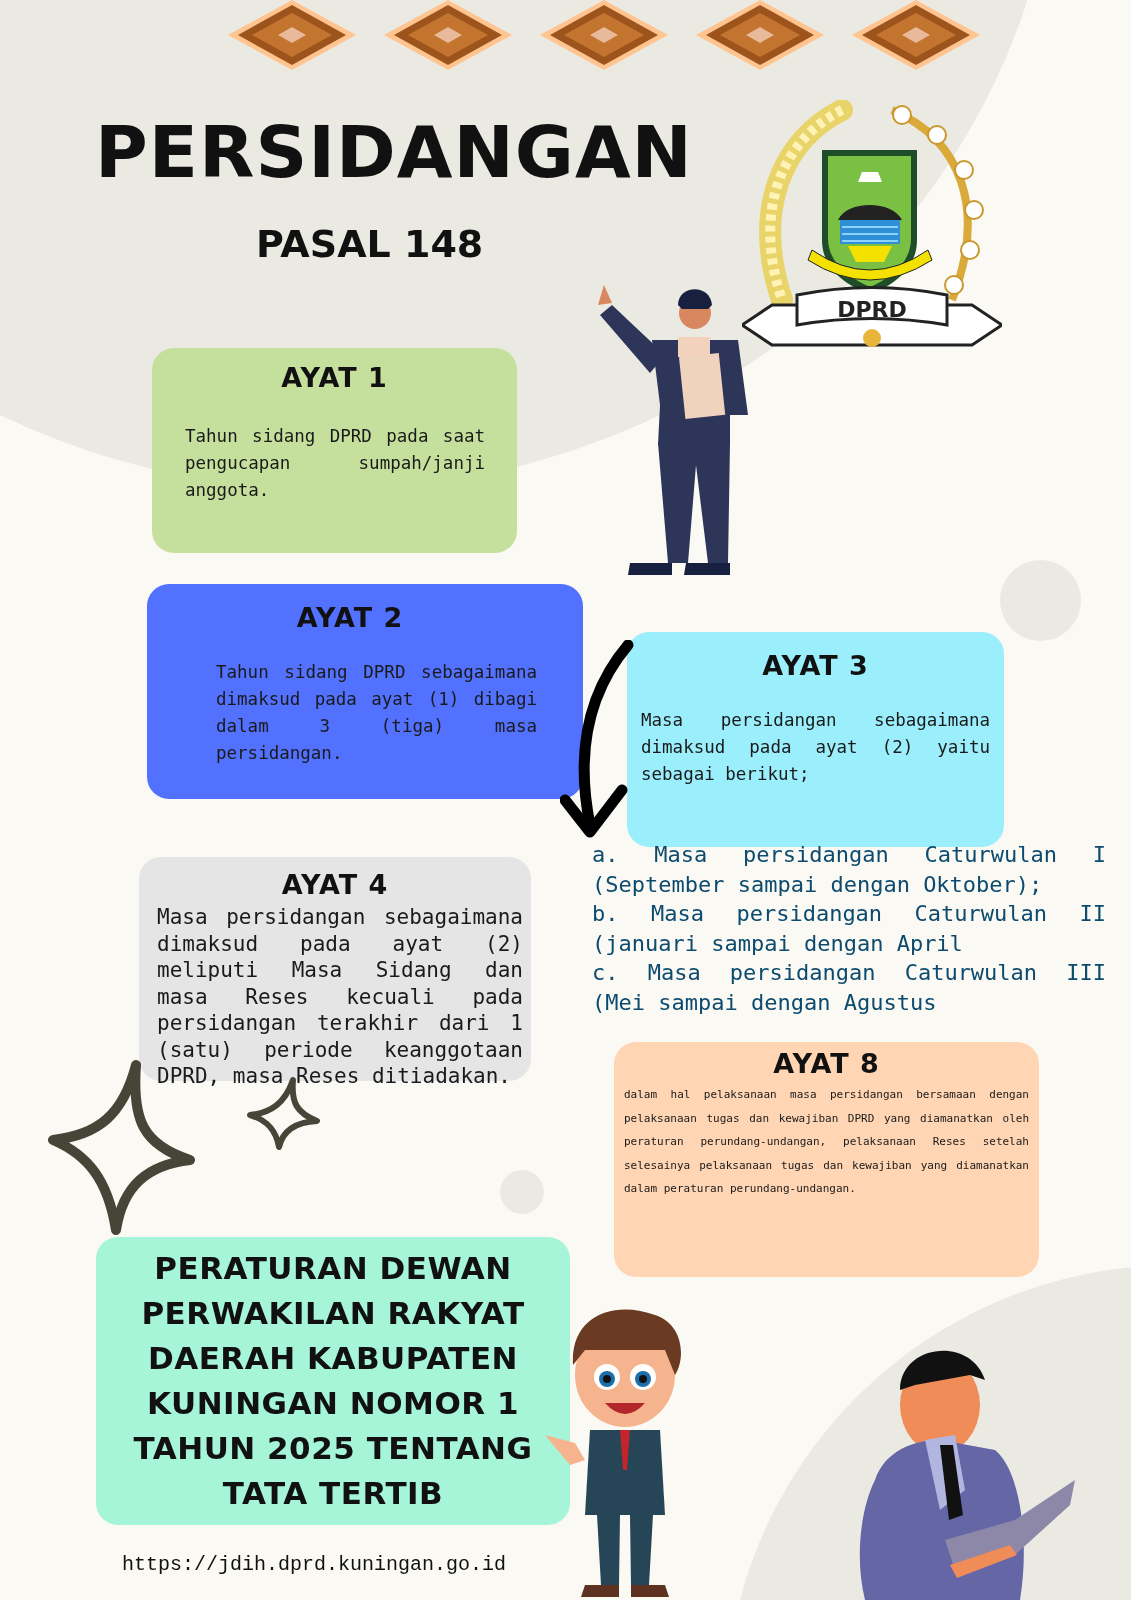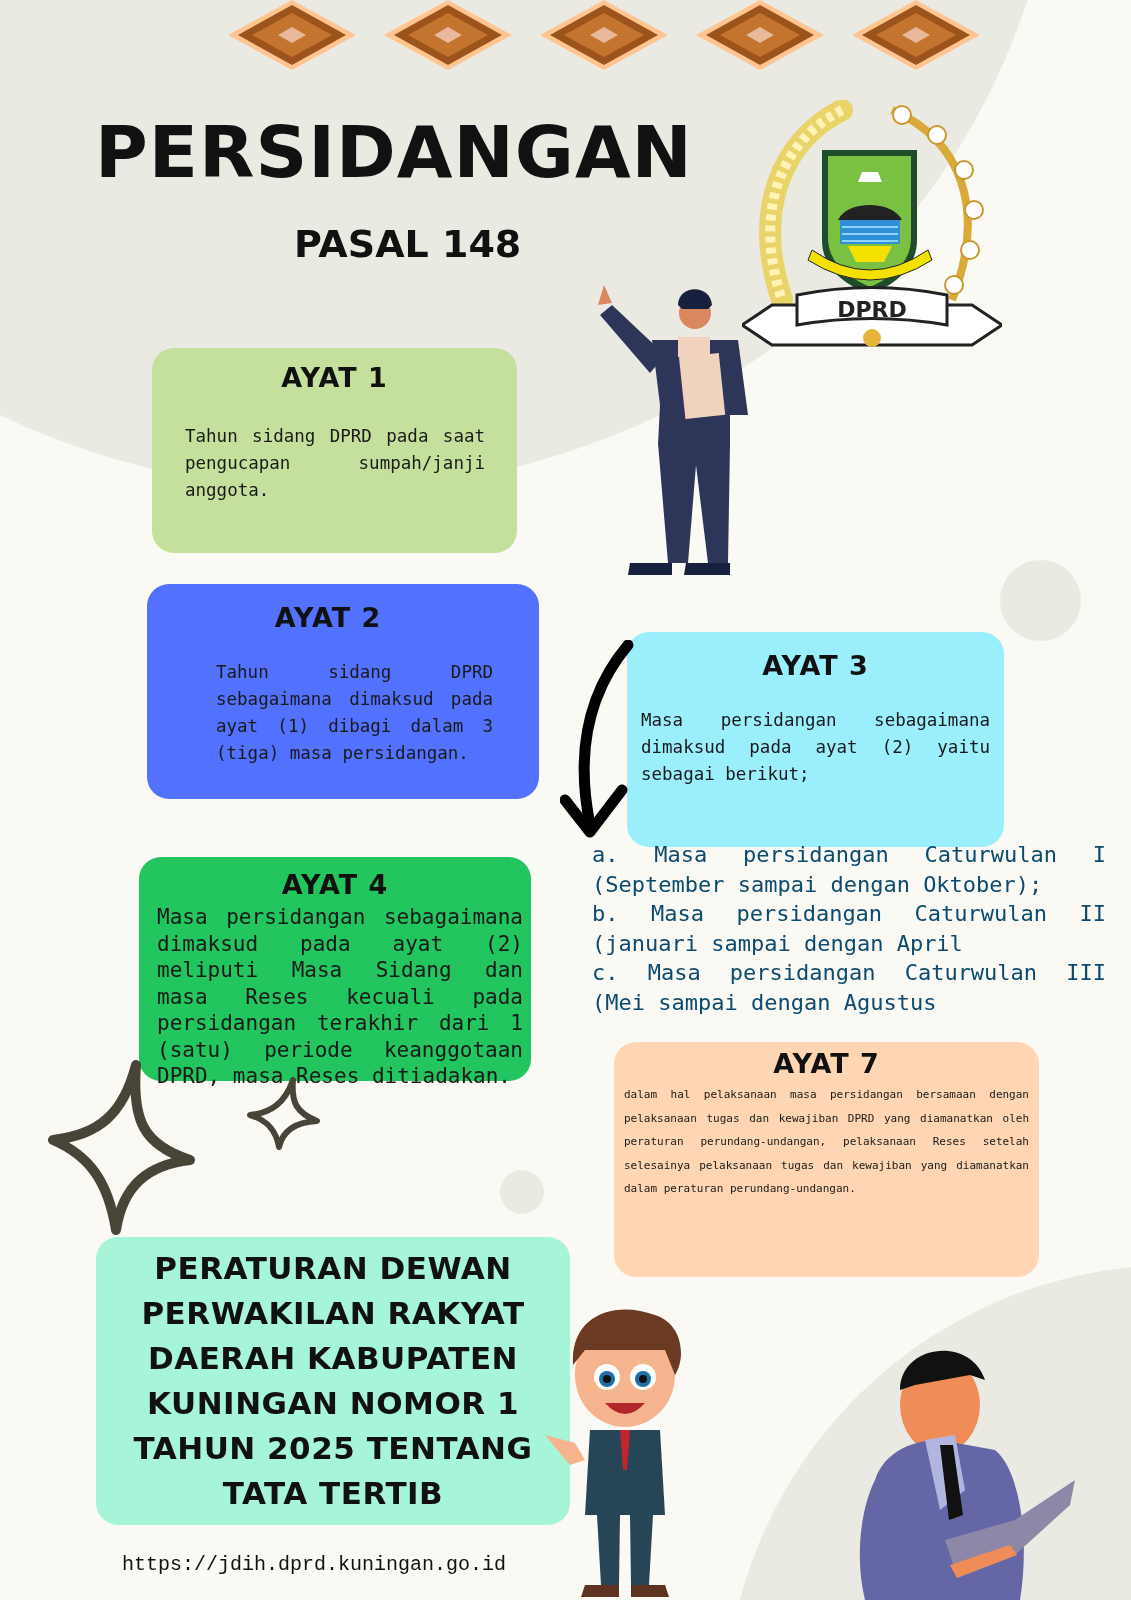--- a/index.html
+++ b/index.html
@@ -4,28 +4,28 @@
 <style>
   * { margin:0; padding:0; box-sizing:border-box; }
   body { width:1131px; height:1600px; position:relative; overflow:hidden; background:#faf9f4; font-family:"DejaVu Sans", sans-serif; color:#111; }
   .abs { position:absolute; }
   .bg-blob-top { position:absolute; left:-400px; top:-900px; width:1460px; height:1390px; border-radius:50%; background:#ebeae2; }
   .bg-blob-bottom { position:absolute; left:725px; top:1265px; width:900px; height:900px; border-radius:50%; background:#ebeae2; }
   .dot { position:absolute; border-radius:50%; background:#ebeae2; }
   .diamond-row { position:absolute; top:0; left:228px; display:flex; gap:28px; }
   .diamond { width:128px; height:70px; position:relative; }
   .title { position:absolute; left:95px; top:110px; font-family:"DejaVu Sans", sans-serif; font-weight:900; font-size:72px; letter-spacing:1px; transform:scaleY(1.0); }
-  .subtitle { position:absolute; left:256px; top:222px; font-weight:bold; font-size:38px;margin-left:38px; }
+  .subtitle { position:absolute; left:256px; top:222px; font-weight:bold; font-size:38px; }
   .card { position:absolute; border-radius:22px; }
   .card h2 { font-weight:bold; font-size:27px; text-align:center; letter-spacing:1px; }
   .card p { font-family:"DejaVu Sans Mono", monospace; font-size:17.5px; line-height:27px; text-align:justify; color:#1a1a1a; }
   .ayat1 { left:152px; top:348px; width:365px; height:205px; background:#c5e09c; }
-  .ayat2 { left:147px; top:584px; width:392px; height:215px; background:#5271ff; }
+  .ayat2 { left:147px; top:584px; width:436px; height:215px; background:#5271ff; }
   .ayat3 { left:627px; top:584px; width:377px; height:215px; background:#9beffd;margin-top:48px; }
-  .ayat4 { left:139px; top:857px; width:392px; height:224px; background:#22c55e; }
+  .ayat4 { left:139px; top:857px; width:392px; height:224px; background:#e5e5e5; }
   .ayat5 { left:614px; top:1042px; width:425px; height:235px; background:#ffd5b3; }
   .ayat5 p { font-size:11px; line-height:23.5px; }
   .reg { left:96px; top:1237px; width:474px; height:288px; background:#a6f5d9; display:flex; align-items:center; justify-content:center; }
   .reg-text { font-weight:900; font-size:31px; line-height:45px; text-align:center; letter-spacing:0.5px; }
   .list { position:absolute; left:592px; top:840px; width:514px; font-family:"DejaVu Sans Mono", monospace; font-size:22px; line-height:29.5px; text-align:justify; color:#0c4a6e; }
   .url { position:absolute; left:122px; top:1553px; font-family:Liberation Mono, monospace; font-size:20px; }
 </style>
 </head>
 <body>
 
@@ -138,21 +138,21 @@
   <div>b. Masa persidangan Caturwulan II (januari sampai dengan April</div>
   <div>c. Masa persidangan Caturwulan III (Mei sampai dengan Agustus</div>
 </div>
 
 <div class="card ayat4">
   <h2 style="padding-top:12px;">AYAT 4</h2>
   <p style="padding:4px 8px 0 18px;font-size:21px;line-height:26.5px;">Masa persidangan sebagaimana dimaksud pada ayat (2) meliputi Masa Sidang dan masa Reses kecuali pada persidangan terakhir dari 1 (satu) periode keanggotaan DPRD, masa Reses ditiadakan.</p>
 </div>
 
 <div class="card ayat5">
-  <h2 style="padding-top:6px;">AYAT 7</h2>
+  <h2 style="padding-top:6px;">AYAT 8</h2>
   <p style="padding:4px 10px 0 10px;">dalam hal pelaksanaan masa persidangan bersamaan dengan pelaksanaan tugas dan kewajiban DPRD yang diamanatkan oleh peraturan perundang-undangan, pelaksanaan Reses setelah selesainya pelaksanaan tugas dan kewajiban yang diamanatkan dalam peraturan perundang-undangan.</p>
 </div>
 
 <svg class="abs" style="left:48px;top:1060px;" width="150" height="175" viewBox="0 0 150 175">
   <path d="M88,5 C84,60 95,85 142,100 C100,105 75,125 68,170 C60,120 40,95 5,80 C50,75 75,55 88,5 Z" fill="none" stroke="#474537" stroke-width="10" stroke-linejoin="round"></path>
 </svg>
 <svg class="abs" style="left:245px;top:1075px;" width="78" height="75" viewBox="0 0 78 75">
   <path d="M48,5 C46,28 52,38 72,46 C52,47 38,55 34,72 C31,55 22,45 5,40 C26,38 40,28 48,5 Z" fill="none" stroke="#474537" stroke-width="6" stroke-linejoin="round"></path>
 </svg>
 

